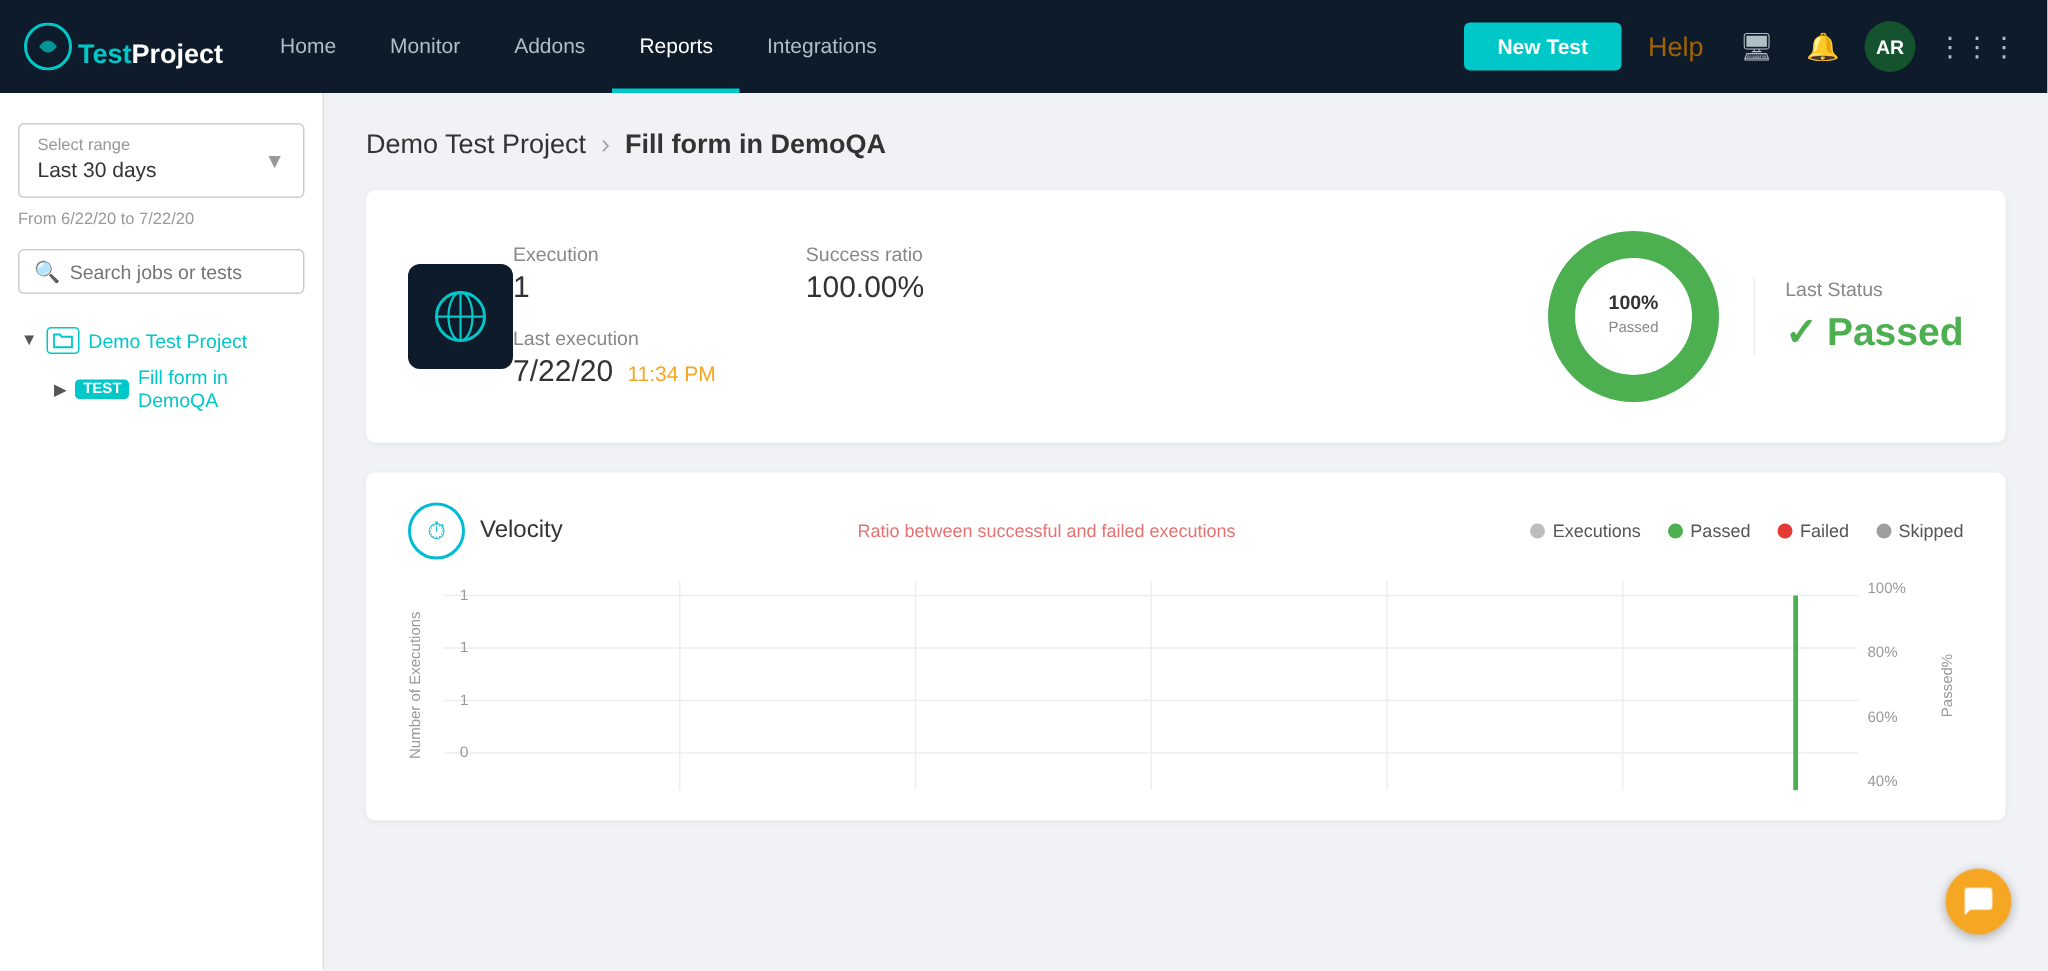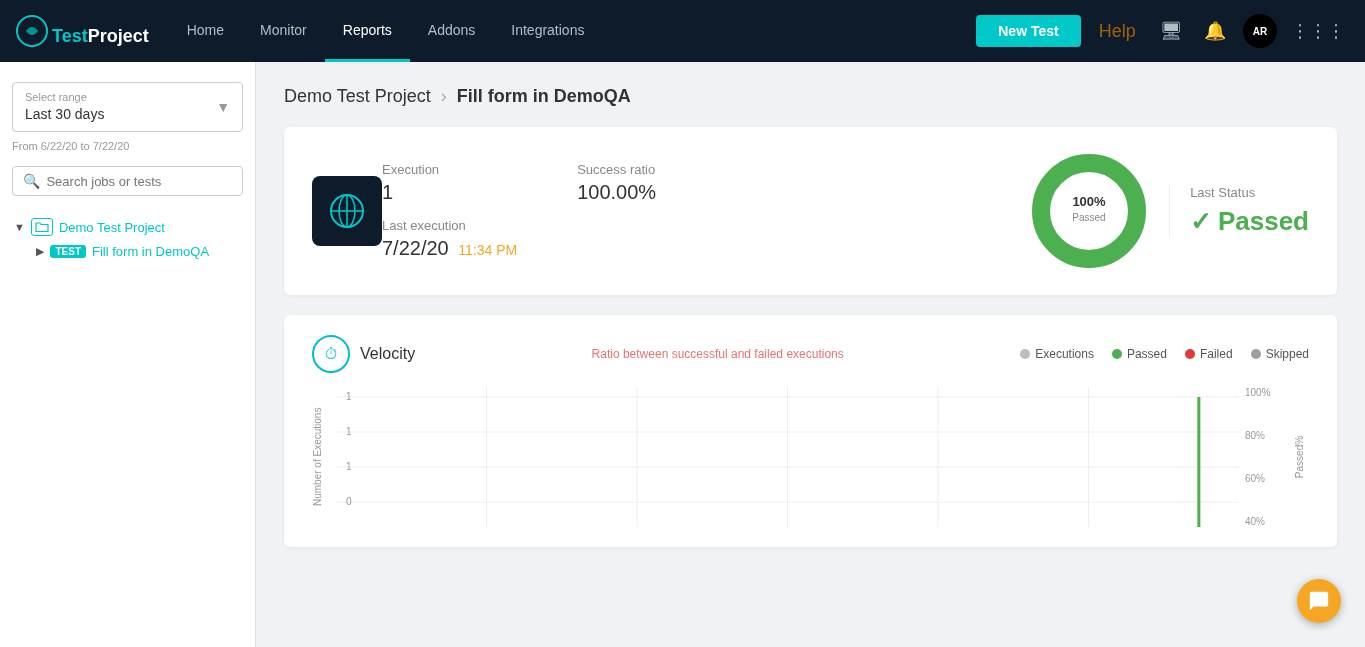--- a/index.html
+++ b/index.html
@@ -86,45 +86,45 @@
     .nav-icon {
       color: #b0bec5;
       cursor: pointer;
       padding: 0 6px;
       font-size: 18px;
     }
     .avatar {
       width: 34px;
       height: 34px;
       border-radius: 50%;
-      background: #000000;
+      background: #14532d;
       color: #fff;
       display: flex;
       align-items: center;
       justify-content: center;
-      font-size: 10px;
+      font-size: 13px;
       font-weight: 700;
       cursor: pointer;
     }
     .grid-icon {
       color: #b0bec5;
       font-size: 18px;
       cursor: pointer;
       padding: 0 4px;
     }
 
     
     .main-layout {
       display: flex;
       height: calc(100vh - 62px);
     }
 
     
     .sidebar {
-      width: 256px;
+      width: 216px;
       background: #fff;
       border-right: 1px solid #e0e0e0;
       padding: 20px 12px;
       overflow-y: auto;
       flex-shrink: 0;
     }
     .date-range-selector {
       border: 1px solid #ccc;
       border-radius: 4px;
       padding: 8px 12px;
@@ -390,22 +390,22 @@
       <path d="M10 16 Q16 8 22 16 Q16 24 10 16Z" fill="#00c8c8" opacity="0.7"></path>
     </svg>
     <span class="logo-text">
       <span>Test</span><span style="color:#fff">Project</span>
     </span>
   </div>
 
   <div class="nav-links">
     <a class="nav-link">Home</a>
     <a class="nav-link">Monitor</a>
+    <a class="nav-link">Addons</a>
     <a class="nav-link active">Reports</a>
-    <a class="nav-link">Addons</a>
     <a class="nav-link">Integrations</a>
   </div>
 
   <div class="nav-actions">
     <button class="btn-new-test">New Test</button>
     <span class="nav-help">Help</span>
     <span class="nav-icon">🖥</span>
     <span class="nav-icon">🔔</span>
     <div class="avatar">AR</div>
     <span class="grid-icon">⋮⋮⋮</span>

